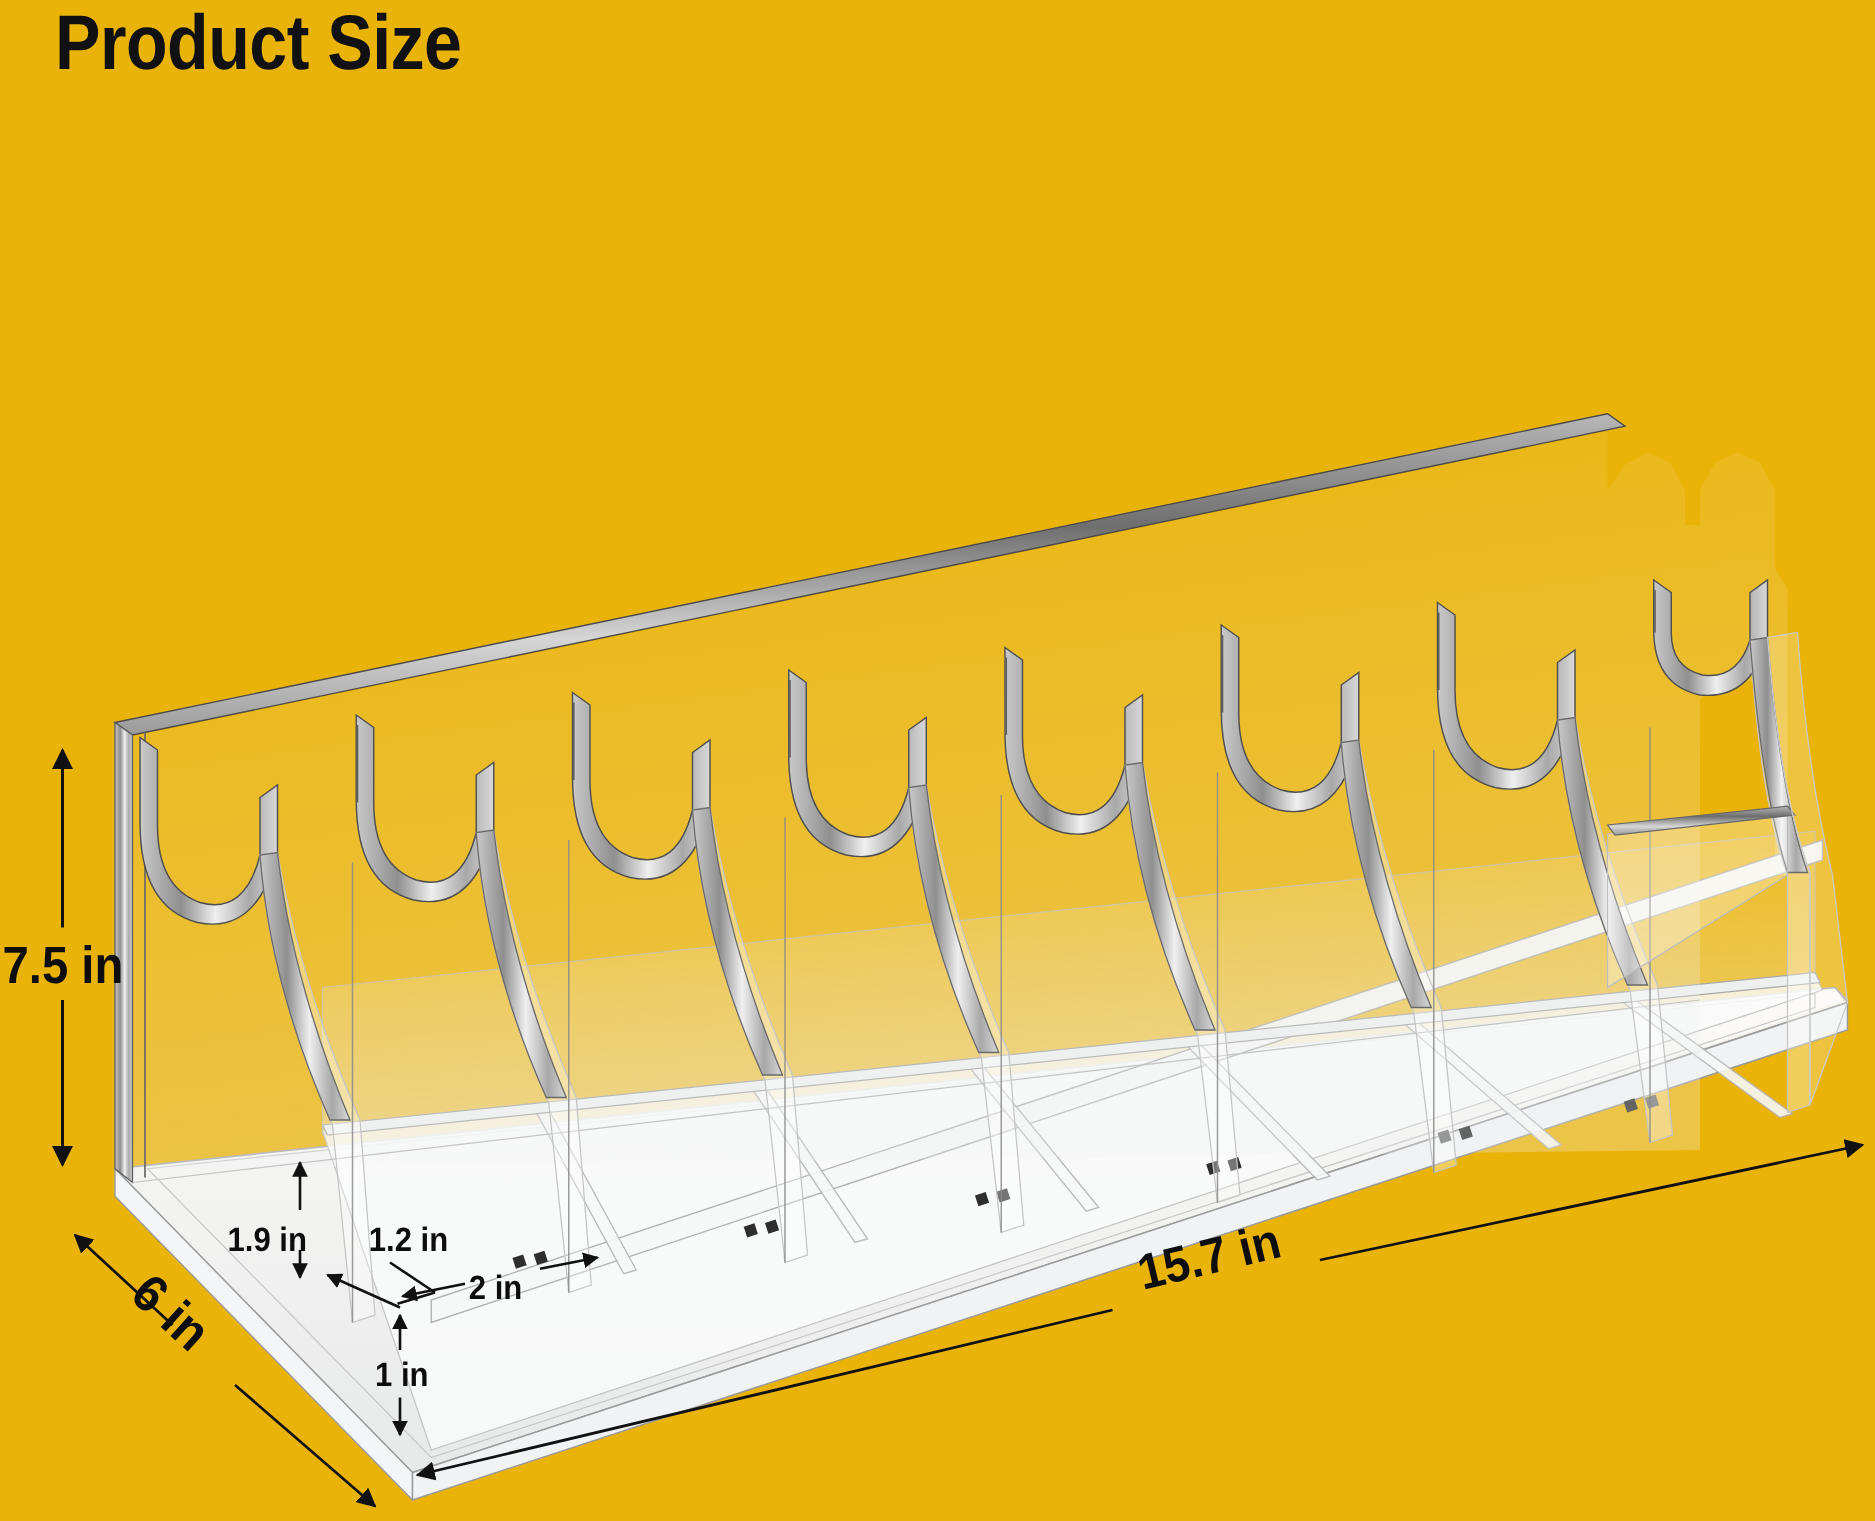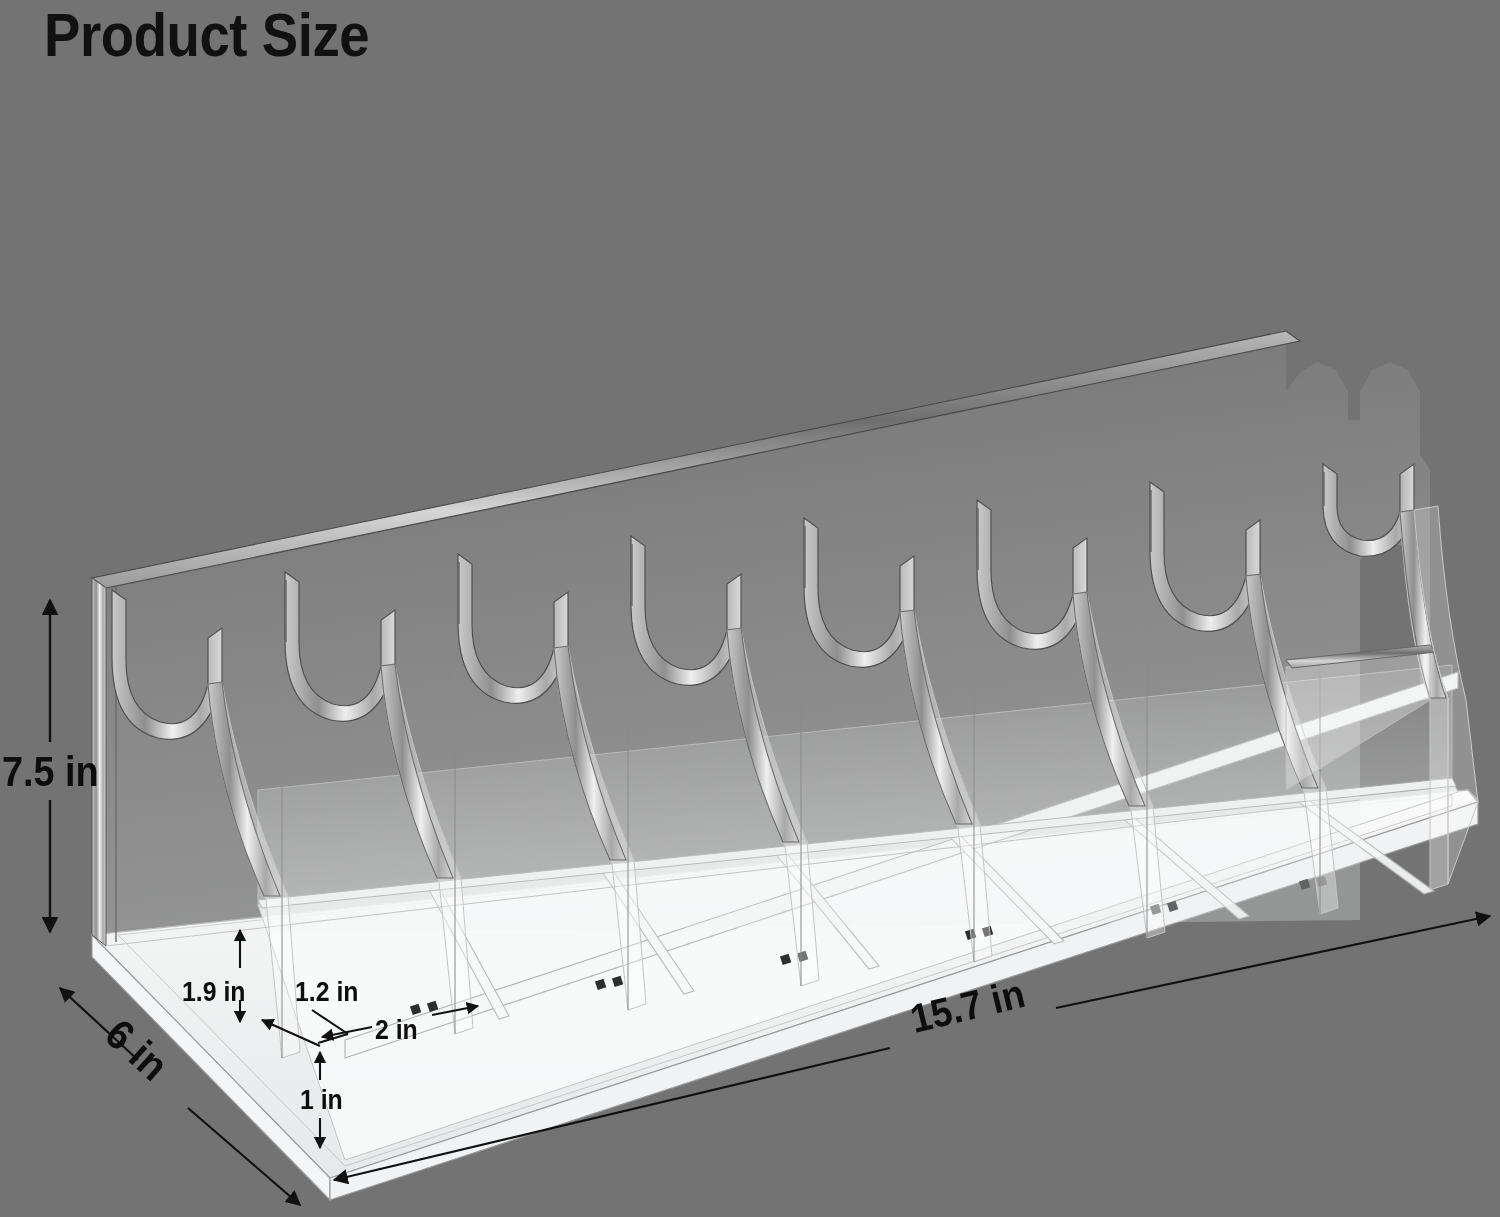--- a/index.html
+++ b/index.html
@@ -9,21 +9,21 @@
     background: #ffffff;
   }
   body {
     font-family: "Liberation Sans", sans-serif;
     -webkit-font-smoothing: antialiased;
   }
   #stage {
     position: relative;
     width: 1500px;
     height: 1217px;
-    background: #737373;
+    background: #eab308;
     overflow: hidden;
   }
   #page-title {
     position: absolute;
     left: 44px;
     top: 2px;
     font-size: 62px;
     line-height: 1.05;
     font-weight: 700;
     letter-spacing: -0.5px;

